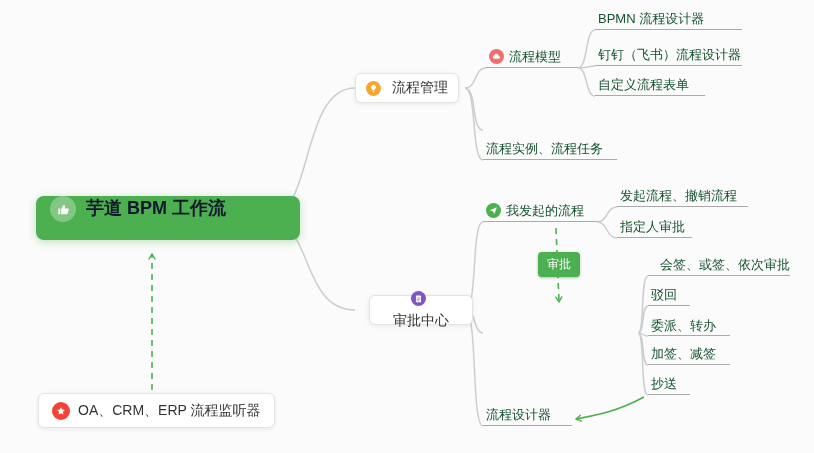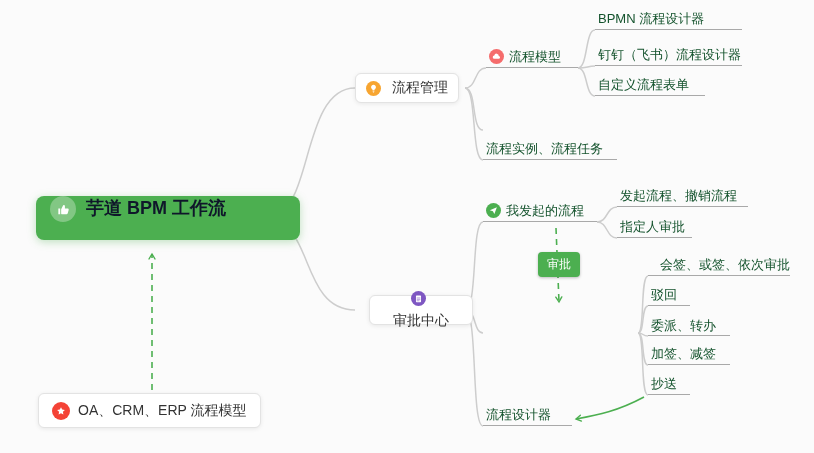--- a/index.html
+++ b/index.html
@@ -168,16 +168,16 @@
   <div class="leaf" style="left:483px;top:404px;width:89px;">
     <span>流程设计器</span>
   </div>
 
   <div class="note-box">
     <span class="icon-dot c-crimson">
       <svg width="10" height="10" viewBox="0 0 16 16">
           <path fill="#fff" d="M8 1.8l1.9 3.9 4.3.6-3.1 3 .7 4.3L8 11.6l-3.8 2 .7-4.3-3.1-3 4.3-.6z"></path>
         </svg>
     </span>
-    <span>OA、CRM、ERP 流程模型</span>
+    <span>OA、CRM、ERP 流程监听器</span>
   </div>
 
 </div>
 
 </body></html>

